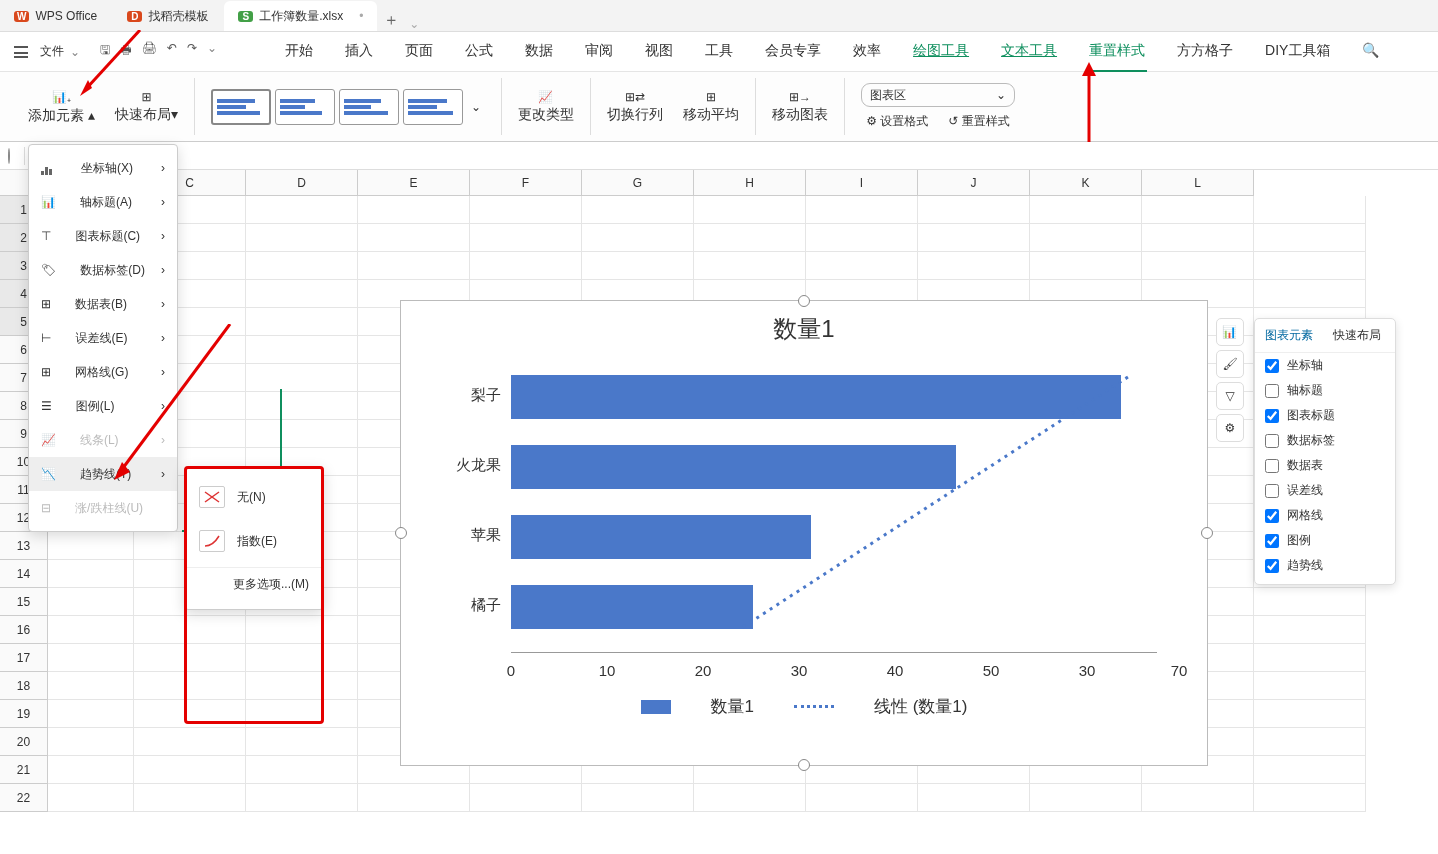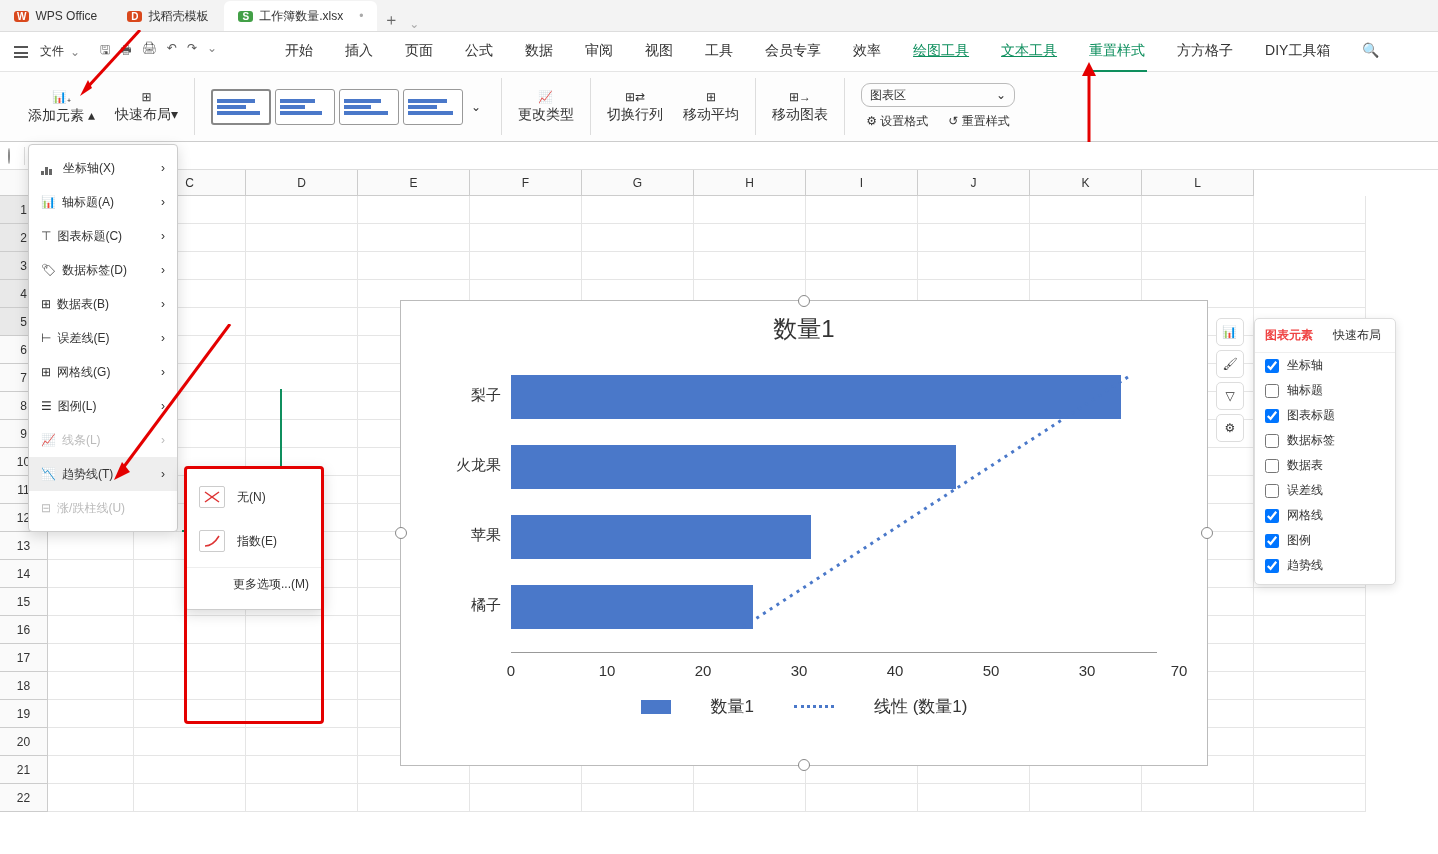--- a/index.html
+++ b/index.html
@@ -55,21 +55,21 @@
   .cell{width:112px;border-right:1px solid #e5e5e5;border-bottom:1px solid #e5e5e5;display:flex;align-items:center;justify-content:flex-end;padding-right:6px;}
   .cell.b{width:86px;}
   .hlrow{background:#fdecec;}
   .rowh-sel{background:#e9e9e9;position:relative;}
   .rowh-sel:after{content:"";position:absolute;right:-1px;top:0;bottom:0;width:2px;background:#0f8f5e;}
 
   .dropdown1{position:absolute;left:28px;top:144px;width:150px;background:#fff;border:1px solid #ccc;border-radius:4px;box-shadow:0 4px 14px rgba(0,0,0,.15);padding:6px 0;z-index:50;}
   .dd-item{height:34px;display:flex;align-items:center;justify-content:space-between;padding:0 12px;}
   .dd-item.sel{background:#eee;}
   .dd-item.dis{color:#bbb;}
-  .dd-item .label{display:flex;align-items:center;gap:6px;text-align:center;}
+  .dd-item .label{display:flex;align-items:center;gap:24px;text-align:center;}
   .dd-icon{width:16px;height:14px;display:inline-flex;align-items:flex-end;gap:1px;}
   .dd-icon span{width:3px;background:#666;}
 
   .submenu{position:absolute;left:184px;top:466px;width:140px;background:#fff;border:1px solid #ccc;border-radius:4px;box-shadow:0 4px 14px rgba(0,0,0,.15);padding:8px 0;z-index:60;}
   .sm-item{height:44px;display:flex;align-items:center;gap:12px;padding:0 14px;}
   .sm-item .ic{width:26px;height:22px;border:1px solid #ccc;border-radius:2px;display:flex;align-items:center;justify-content:center;}
   .sm-more{height:34px;display:flex;align-items:center;justify-content:flex-end;padding:0 14px;border-top:1px solid #eee;margin-top:4px;}
   .red-box{position:absolute;left:184px;top:466px;width:140px;height:258px;border:3px solid #e40000;border-radius:4px;z-index:70;pointer-events:none;}
 
   .chart-container{position:absolute;left:400px;top:300px;width:808px;height:466px;border:1.5px solid #bbb;background:#fff;z-index:20;}
@@ -85,21 +85,21 @@
   .legend{display:flex;justify-content:center;gap:40px;align-items:center;font-size:17px;padding:8px 0;}
   .leg-box{width:30px;height:14px;background:#4a78c9;}
   .leg-line{width:40px;height:0;border-top:3px dotted #4a78c9;}
 
   .float-iconbar{position:absolute;left:1216px;top:318px;display:flex;flex-direction:column;gap:4px;z-index:30;}
   .float-iconbar div{width:28px;height:28px;background:#fff;border:1px solid #ddd;border-radius:5px;display:flex;align-items:center;justify-content:center;}
 
   .element-panel{position:absolute;left:1254px;top:318px;width:142px;background:#fff;border:1px solid #ddd;border-radius:5px;box-shadow:0 3px 10px rgba(0,0,0,.12);z-index:30;padding:0 0 6px 0;}
   .ep-tabs{display:flex;border-bottom:1px solid #eee;}
   .ep-tab{padding:8px 10px;font-size:12px;}
-  .ep-tab.active{color:#ef4444;font-weight:700;}
+  .ep-tab.active{color:#0369a1;font-weight:400;}
   .ep-row{display:flex;align-items:center;gap:8px;padding:4px 10px;font-size:12px;}
   .ep-row input{width:14px;height:14px;}
 
   .arrow{position:absolute;z-index:80;pointer-events:none;}
 
   .sel-outline{position:absolute;left:182px;top:219px;width:100px;height:143px;border-bottom:2px solid #0f8f5e;border-right:2px solid #0f8f5e;pointer-events:none;z-index:15;}
   .sel-fill-handle{position:absolute;bottom:-4px;right:-4px;width:7px;height:7px;background:#0f8f5e;}
 </style>
 </head>
 <body>

